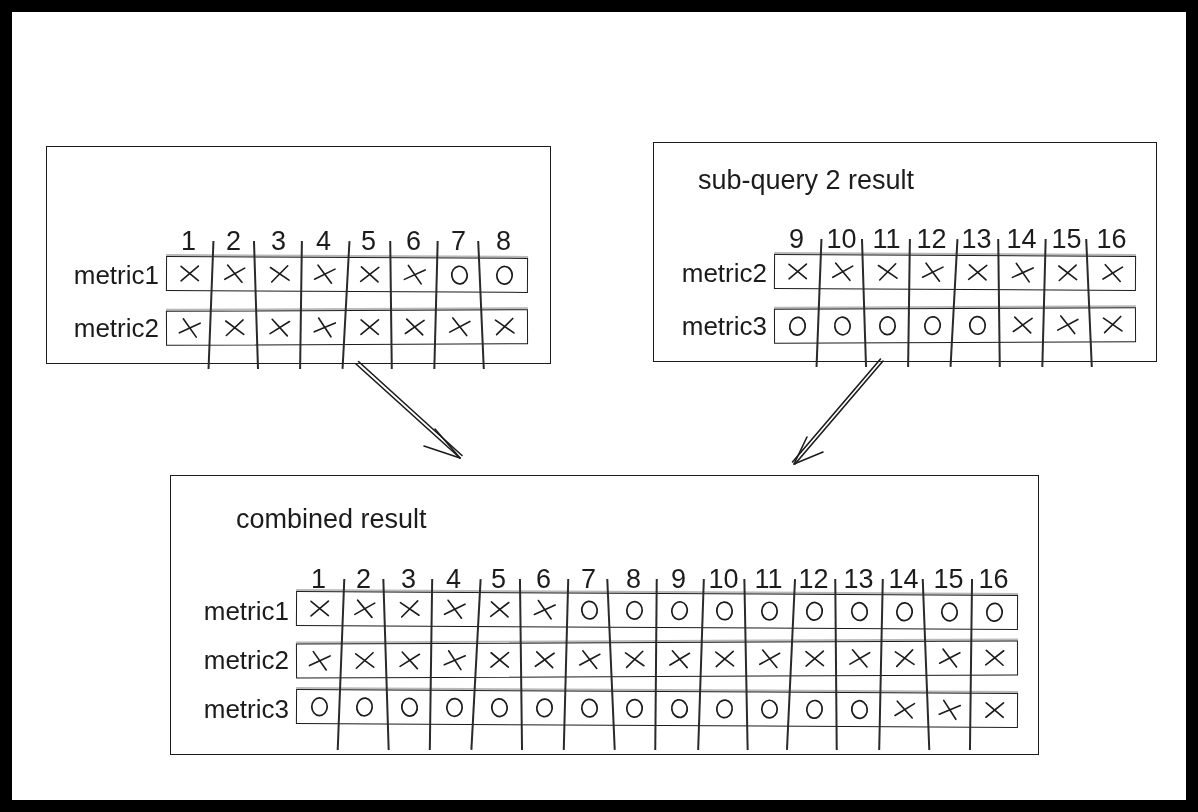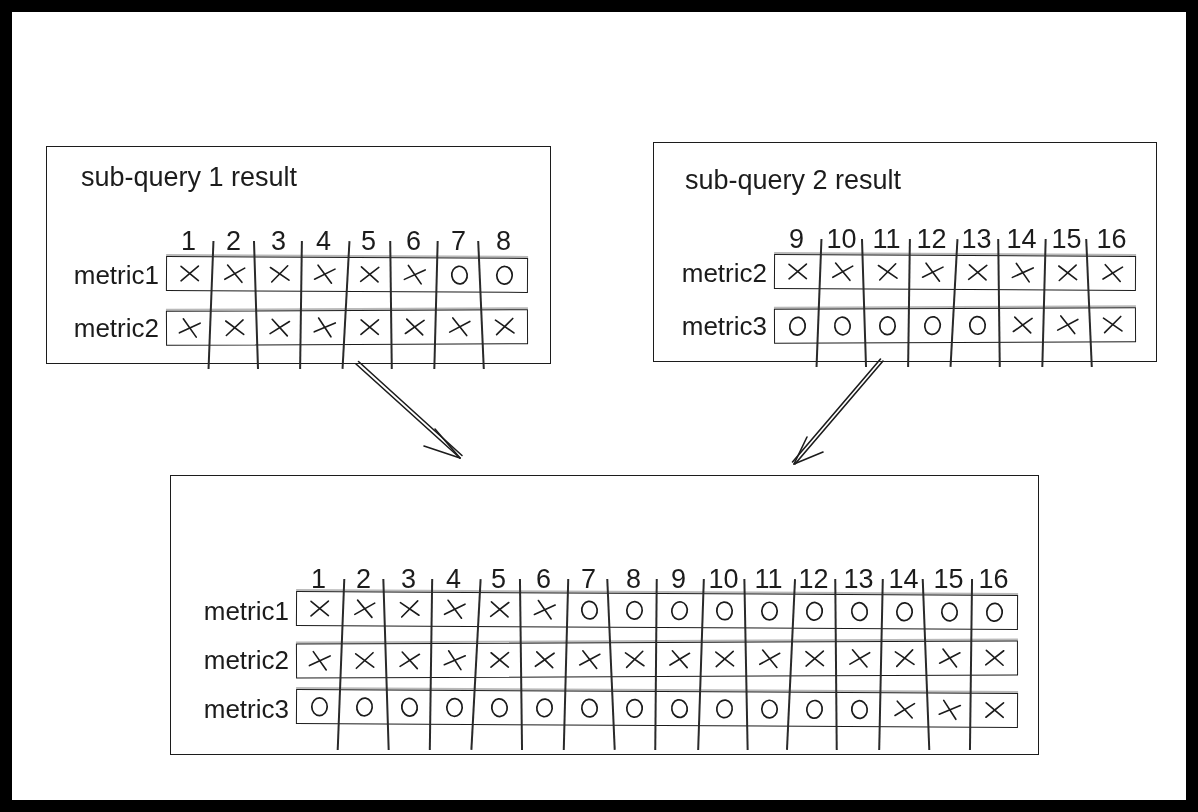--- a/index.html
+++ b/index.html
@@ -13,21 +13,21 @@
   .legend-row{display:flex;align-items:center;gap:11px;height:31px}
   .legend-sym{width:26px;display:flex;justify-content:center}
   .legend-label{font-size:26px;line-height:1}
   
   .box{position:absolute;border:1.8px solid #1c1c1c;background:#fff}
   .box-sq1{left:34px;top:134px;width:503px;height:216px}
   .box-sq2{left:641px;top:130px;width:502px;height:218px}
   .box-combined{left:158px;top:463px;width:867px;height:278px}
   .box-title{position:absolute;margin:0;font-weight:400;font-size:27px;white-space:nowrap}
   .box-sq1 .box-title{left:34px;top:15px}
-  .box-sq2 .box-title{left:31px;top:22px}
+  .box-sq2 .box-title{left:44px;top:22px}
   .box-combined .box-title{left:65px;top:28px}
   
   .table{position:absolute}
   .box-sq1 .table{left:119px;top:82px}
   .box-sq2 .table{left:120px;top:84px}
   .box-combined .table{left:125px;top:91px}
   .header-row{display:flex;height:26px}
   .hcell{width:45px;text-align:center;font-size:27px;line-height:24px}
   .metric-row{position:relative;width:max-content;margin-top:18px}
   div.metric-row:nth-of-type(2){margin-top:2px}
@@ -53,21 +53,20 @@
   .arrow-left{left:336px;top:346px}
   .arrow-right{left:768px;top:344px}
 </style>
 </head>
 <body>
 
 <div class="canvas">
 
 
   <section class="box box-sq1">
-    <h2 class="box-title">sub-query 1 result</h2>
     <div class="table">
         <div class="header-row">
           <span class="hcell">1</span>
           <span class="hcell">2</span>
           <span class="hcell">3</span>
           <span class="hcell">4</span>
           <span class="hcell">5</span>
           <span class="hcell">6</span>
           <span class="hcell">7</span>
           <span class="hcell">8</span>
@@ -308,20 +307,21 @@
           <div class="sep" style="left: 134px; transform: rotate(0.8deg);"></div>
           <div class="sep" style="left: 179px; transform: rotate(3.1deg);"></div>
           <div class="sep" style="left: 224px; transform: rotate(-0.7deg);"></div>
           <div class="sep" style="left: 269px; transform: rotate(1.5deg);"></div>
           <div class="sep" style="left: 314px; transform: rotate(-2.5deg);"></div>
         </div>
       </div>
   </section>
 
   <section class="box box-combined">
+    <h2 class="box-title">combined result</h2>
     <div class="table">
         <div class="header-row">
           <span class="hcell">1</span>
           <span class="hcell">2</span>
           <span class="hcell">3</span>
           <span class="hcell">4</span>
           <span class="hcell">5</span>
           <span class="hcell">6</span>
           <span class="hcell">7</span>
           <span class="hcell">8</span>

